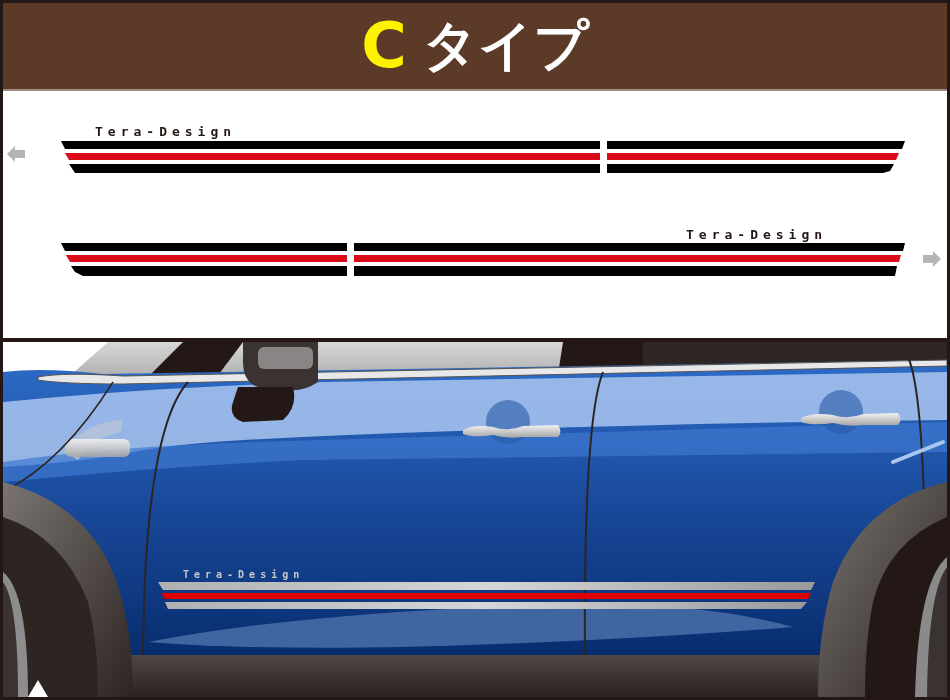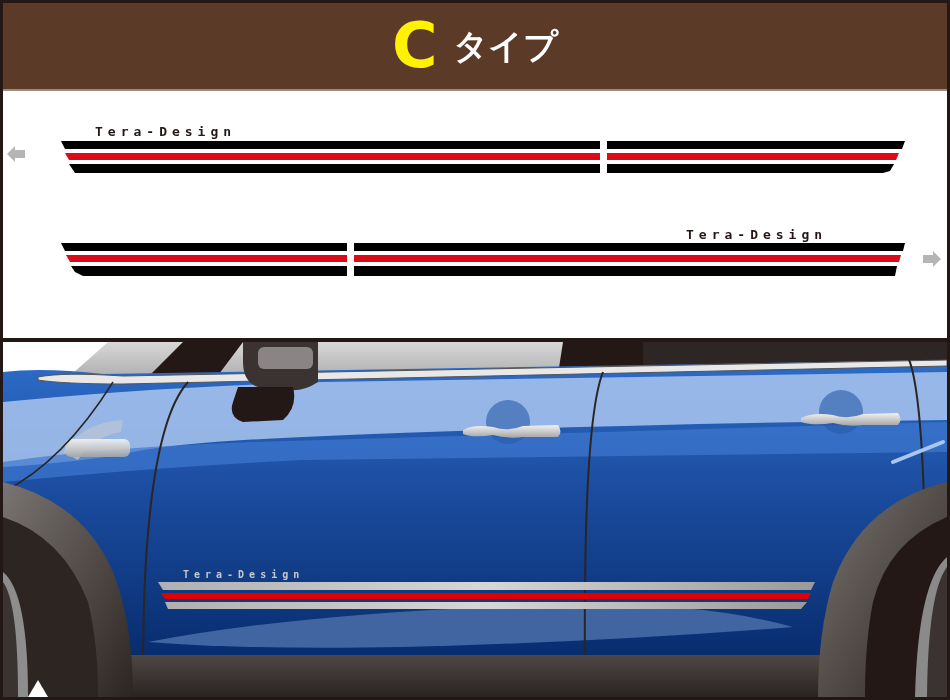--- a/index.html
+++ b/index.html
@@ -1,20 +1,20 @@
 <!DOCTYPE html>
 <html><head>
 <meta charset="utf-8">
 <style>
   html,body{margin:0;padding:0;background:#231815;}
   body{width:950px;height:700px;overflow:hidden;font-family:"DejaVu Sans",sans-serif;}
   .frame{position:relative;width:950px;height:700px;background:#231815;}
   .header{position:absolute;left:3px;top:3px;width:944px;height:86px;background:#5b3a28;border-bottom:2px solid #9d8a80;display:flex;align-items:center;justify-content:center;}
   .header .letter{color:#fff200;font-family:"DejaVu Sans",sans-serif;font-weight:bold;font-size:62px;line-height:1;margin-right:16px;}
-  .header .word{color:#ffffff;font-family:"DejaVu Sans",sans-serif;font-weight:bold;font-size:34px;line-height:1;}
+  .header .word{color:#ffffff;font-family:"DejaVu Sans",sans-serif;font-weight:bold;font-size:54px;line-height:1;}
   .diagram{position:absolute;left:3px;top:91px;width:944px;height:247px;background:#ffffff;}
   .divider{position:absolute;left:3px;top:338px;width:944px;height:4px;background:#231815;}
   .photo{position:absolute;left:3px;top:342px;width:944px;height:355px;overflow:hidden;background:#ffffff;}
   svg{display:block;}
   .brand{font-family:"DejaVu Sans Mono",monospace;font-weight:bold;letter-spacing:5px;}
 </style>
 </head>
 <body>
 
 <div class="frame">

